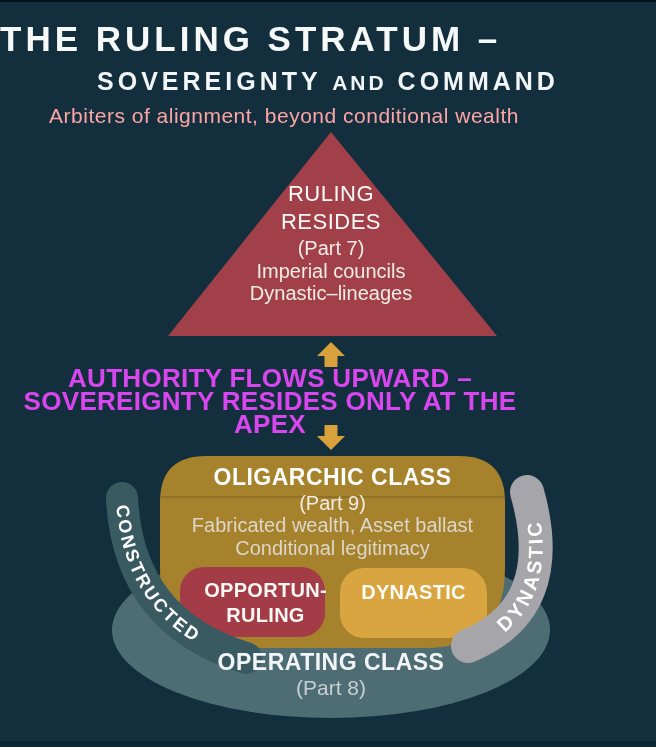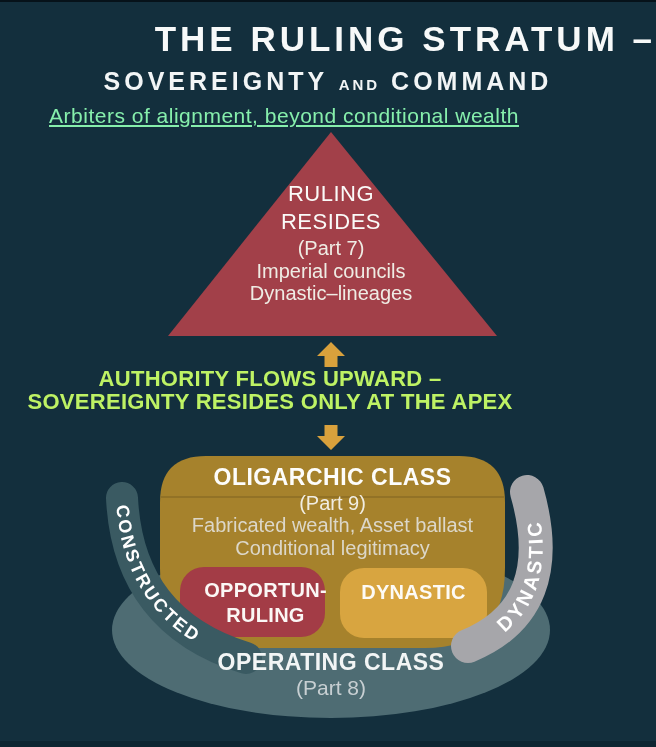--- a/index.html
+++ b/index.html
@@ -6,37 +6,37 @@
   #canvas{
     position:relative;width:656px;height:747px;overflow:hidden;
     background:#132F3D;
     font-family:"Liberation Sans", sans-serif;
   }
   .abs{position:absolute;}
   #top-strip{left:0;top:0;width:656px;height:2px;background:#06121A;}
   #bottom-strip{left:0;top:741px;width:656px;height:6px;background:#0D2531;}
 
   
-  #title{left:0;top:20px;width:656px;text-align:right;color:#F7F9F9;
+  #title{left:0;top:20px;width:656px;text-align:left;color:#F7F9F9;
          font-size:35px;font-weight:700;letter-spacing:4px;line-height:38px;}
   #subtitle{left:0;top:66px;width:656px;text-align:center;color:#F2F5F6;
          font-size:25px;font-weight:700;letter-spacing:4px;line-height:30px;}
-  #subtitle .and{font-size:15px;letter-spacing:3px;}
-  #tagline{left:0;top:103px;width:568px;text-align:center;color:#86efac;
-         font-size:21px;font-weight:400;letter-spacing:0.5px;line-height:26px;text-decoration:underline;}
+  #subtitle .and{font-size:21px;letter-spacing:3px;}
+  #tagline{left:0;top:103px;width:568px;text-align:center;color:#fca5a5;
+         font-size:21px;font-weight:400;letter-spacing:0.5px;line-height:26px;}
 
   
   #pyramid-text{left:191px;top:180px;width:280px;text-align:center;color:#EFECE4;}
   #pyramid-text .t{font-size:22px;font-weight:400;line-height:28px;color:#FAFAF8;letter-spacing:0.5px;}
   #pyramid-text .p{font-size:20px;line-height:24px;}
   #pyramid-text .l{font-size:20px;line-height:22px;}
 
   
-  #flow-text{left:0;top:367px;width:540px;text-align:center;color:#bef264;
-         font-size:22px;font-weight:700;line-height:23px;letter-spacing:0.3px;}
+  #flow-text{left:0;top:367px;width:540px;text-align:center;color:#d946ef;
+         font-size:26px;font-weight:700;line-height:23px;letter-spacing:0.3px;}
 
   
   #olig-title{left:0;top:464px;width:665px;text-align:center;color:#FDFDFB;
          font-size:23px;font-weight:700;line-height:26px;letter-spacing:0.5px;}
   #olig-part{left:0;top:492px;width:665px;text-align:center;color:#F1EDE2;
          font-size:20px;line-height:22px;}
   #olig-line1{left:0;top:514px;width:665px;text-align:center;color:#DCD7C9;
          font-size:20px;line-height:22px;}
   #olig-line2{left:0;top:537px;width:665px;text-align:center;color:#DCD7C9;
          font-size:20px;line-height:22px;}

